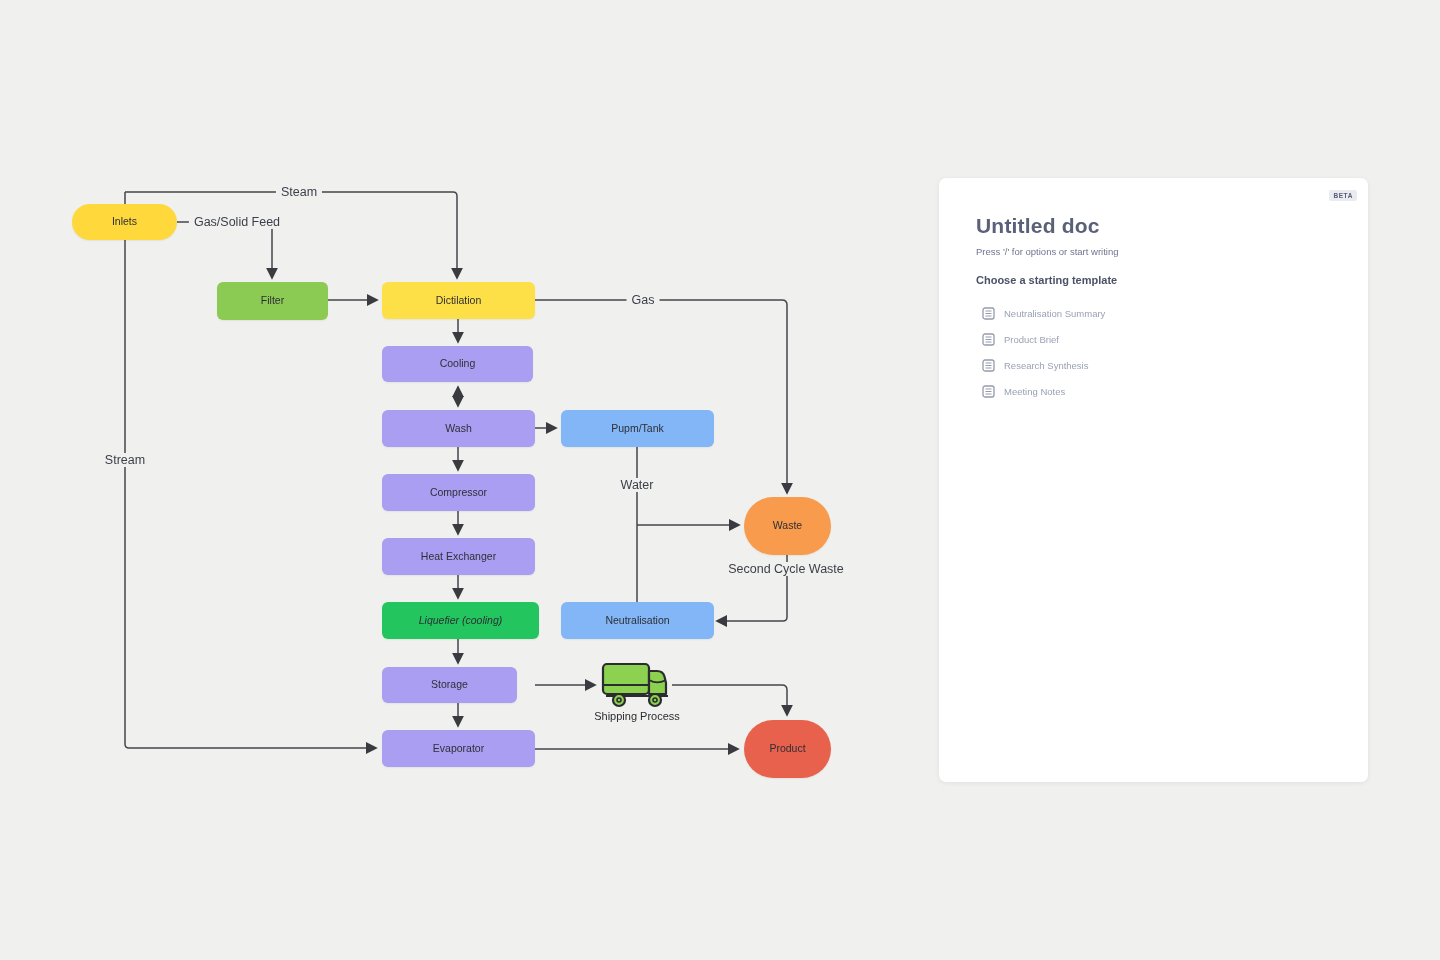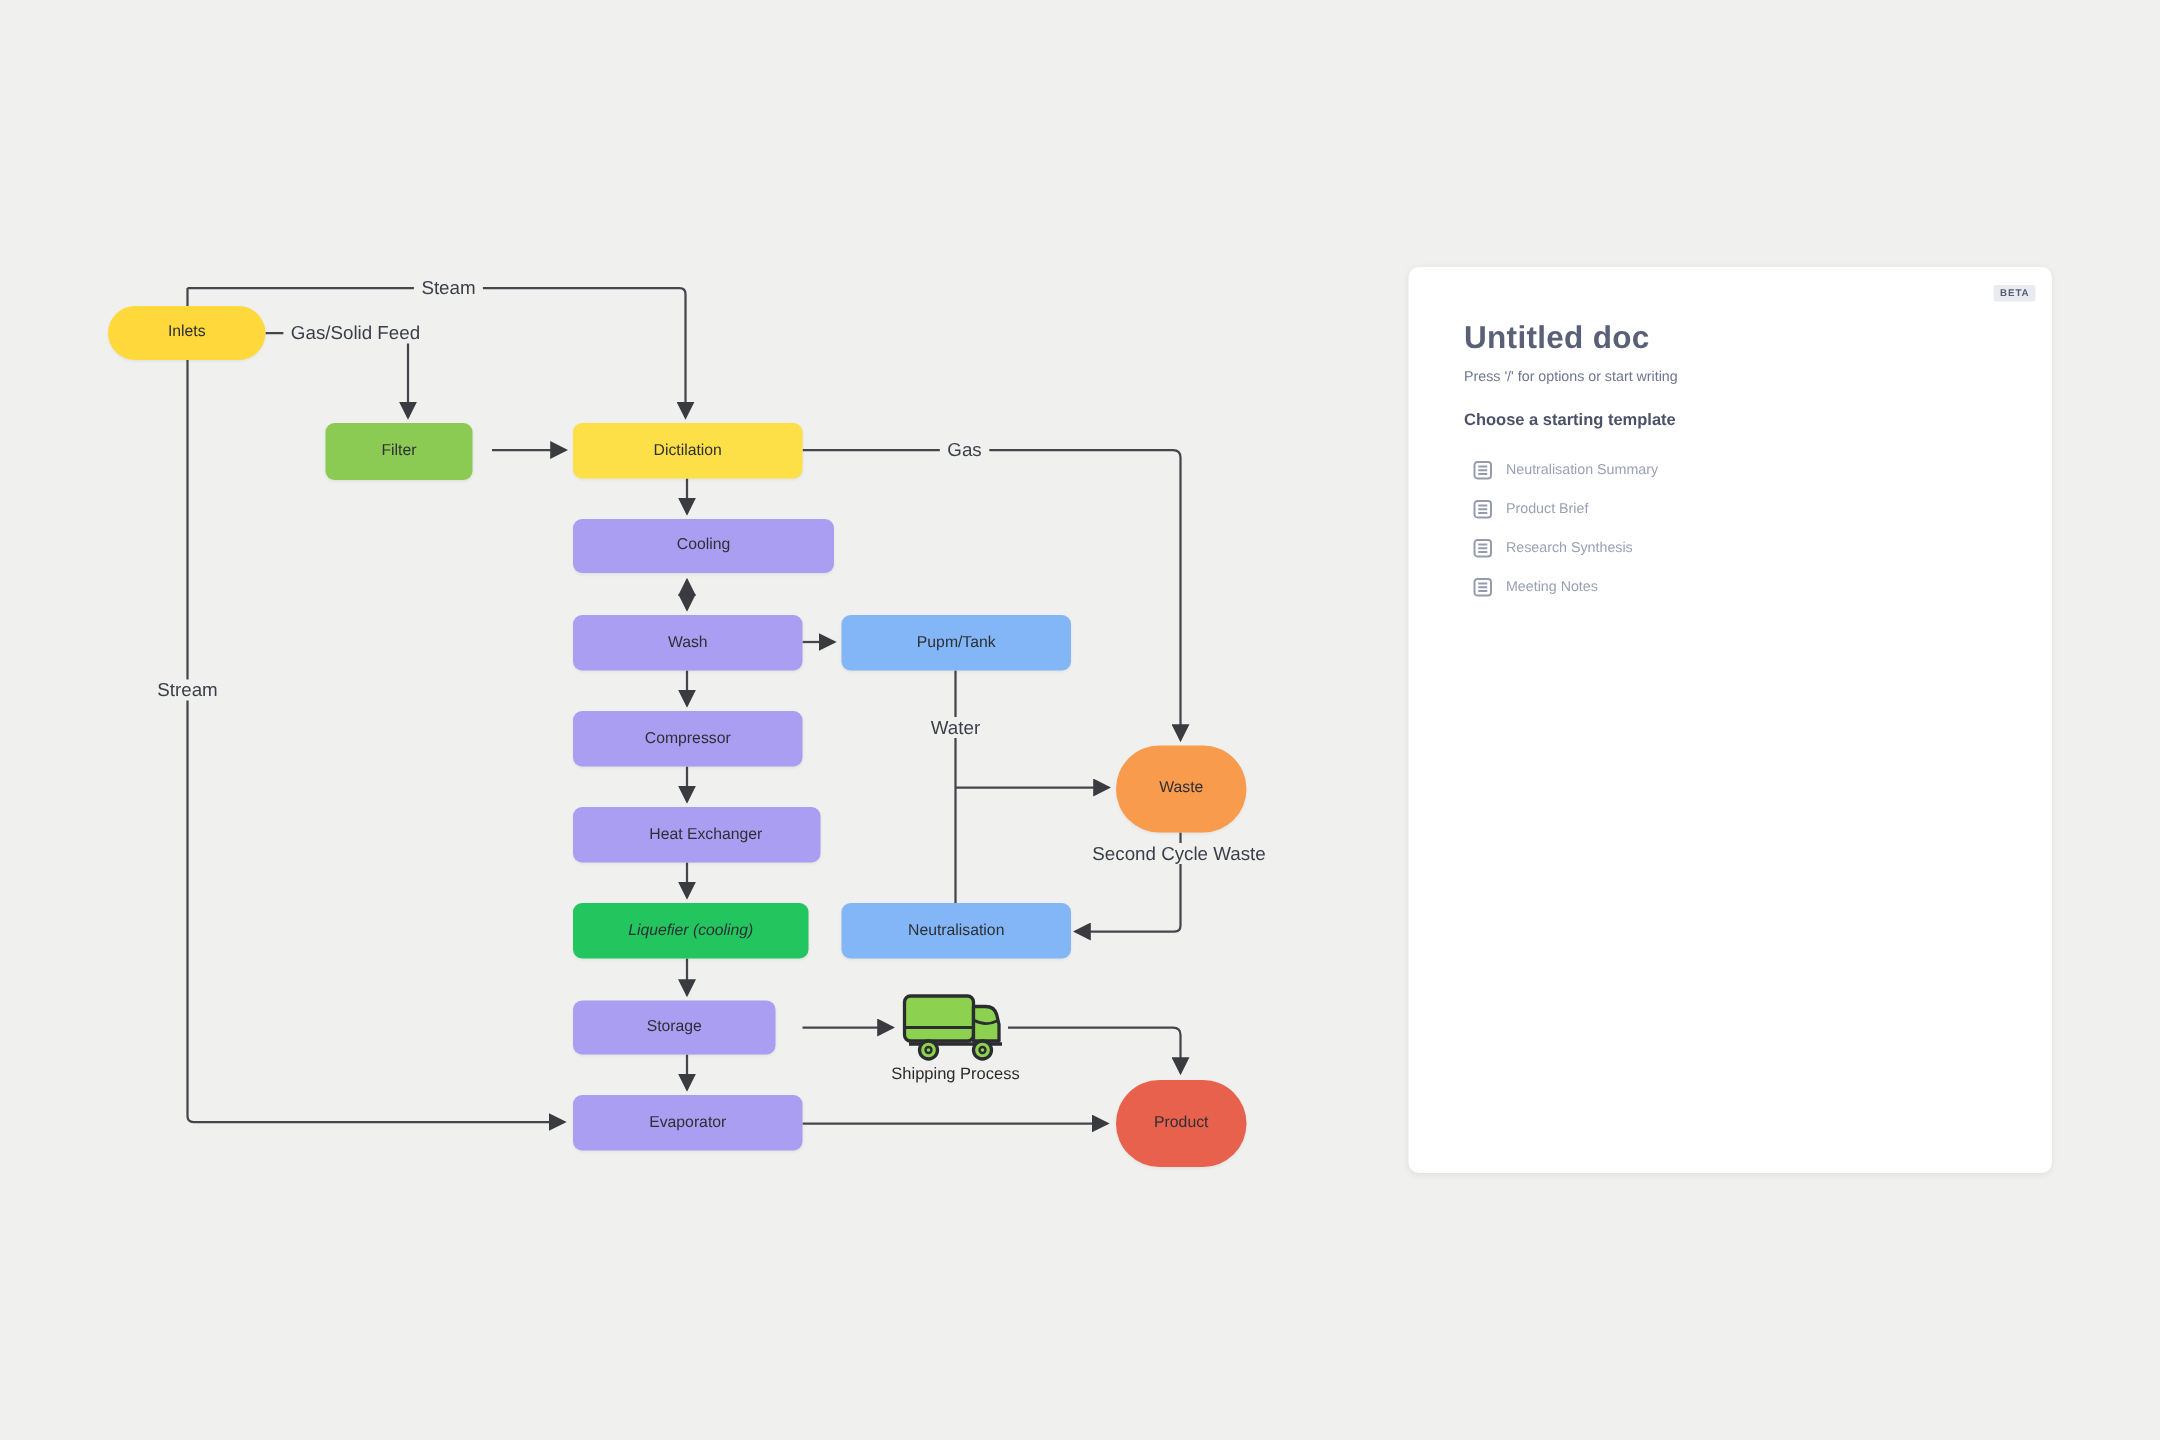--- a/index.html
+++ b/index.html
@@ -84,27 +84,27 @@
   </svg>
 
   <span class="edge-label" style="left:299px;top:192px;">Steam</span>
   <span class="edge-label" style="left:237px;top:222px;">Gas/Solid Feed</span>
   <span class="edge-label" style="left:643px;top:300px;">Gas</span>
   <span class="edge-label" style="left:637px;top:485px;">Water</span>
   <span class="edge-label" style="left:125px;top:460px;">Stream</span>
   <span class="edge-label" style="left:786px;top:569px;">Second Cycle Waste</span>
 
   <div class="node pill" style="left: 72px; top: 204px; width: 105px; height: 36px; background-color: rgb(255, 216, 59);">Inlets</div>
-  <div class="node" style="left: 217px; top: 282px; width: 98px; height: 38px; background-color: rgb(140, 203, 83);">Filter</div>
+  <div class="node" style="left: 217px; top: 282px; width: 111px; height: 38px; background-color: rgb(140, 203, 83);">Filter</div>
   <div class="node" style="left: 382px; top: 282px; width: 153px; height: 37px; background-color: #fde047;">Dictilation</div>
-  <div class="node" style="left: 382px; top: 346px; width: 174px; height: 36px; background-color: rgb(169, 158, 242);">Cooling</div>
+  <div class="node" style="left: 382px; top: 346px; width: 151px; height: 36px; background-color: rgb(169, 158, 242);">Cooling</div>
   <div class="node" style="left: 382px; top: 410px; width: 153px; height: 37px; background-color: rgb(169, 158, 242);">Wash</div>
   <div class="node" style="left: 561px; top: 410px; width: 153px; height: 37px; background-color: rgb(130, 182, 246);">Pupm/Tank</div>
   <div class="node" style="left: 382px; top: 474px; width: 153px; height: 37px; background-color: rgb(169, 158, 242);">Compressor</div>
-  <div class="node" style="left: 382px; top: 538px; width: 153px; height: 37px; background-color: rgb(169, 158, 242); padding-left: 12px;">Heat Exchanger</div>
+  <div class="node" style="left: 382px; top: 538px; width: 153px; height: 37px; background-color: rgb(169, 158, 242);">Heat Exchanger</div>
   <div class="node pill" style="left: 744px; top: 497px; width: 87px; height: 58px; background-color: rgb(248, 155, 77);">Waste</div>
   <div class="node" style="left: 382px; top: 602px; width: 157px; height: 37px; background-color: #22c55e; font-style: italic;">Liquefier (cooling)</div>
   <div class="node" style="left: 561px; top: 602px; width: 153px; height: 37px; background-color: rgb(130, 182, 246);">Neutralisation</div>
   <div class="node" style="left: 382px; top: 667px; width: 135px; height: 36px; background-color: rgb(169, 158, 242);">Storage</div>
   <div class="node" style="left: 382px; top: 730px; width: 153px; height: 37px; background-color: rgb(169, 158, 242);">Evaporator</div>
   <div class="node pill" style="left: 744px; top: 720px; width: 87px; height: 58px; background-color: rgb(232, 97, 77);">Product</div>
 
   <div id="truck">
     <svg width="76" height="52" viewBox="0 0 76 52">
       <rect x="4" y="6" width="46" height="30" rx="4" fill="#8CD14F" stroke="#2b2c30" stroke-width="2.2"></rect>

